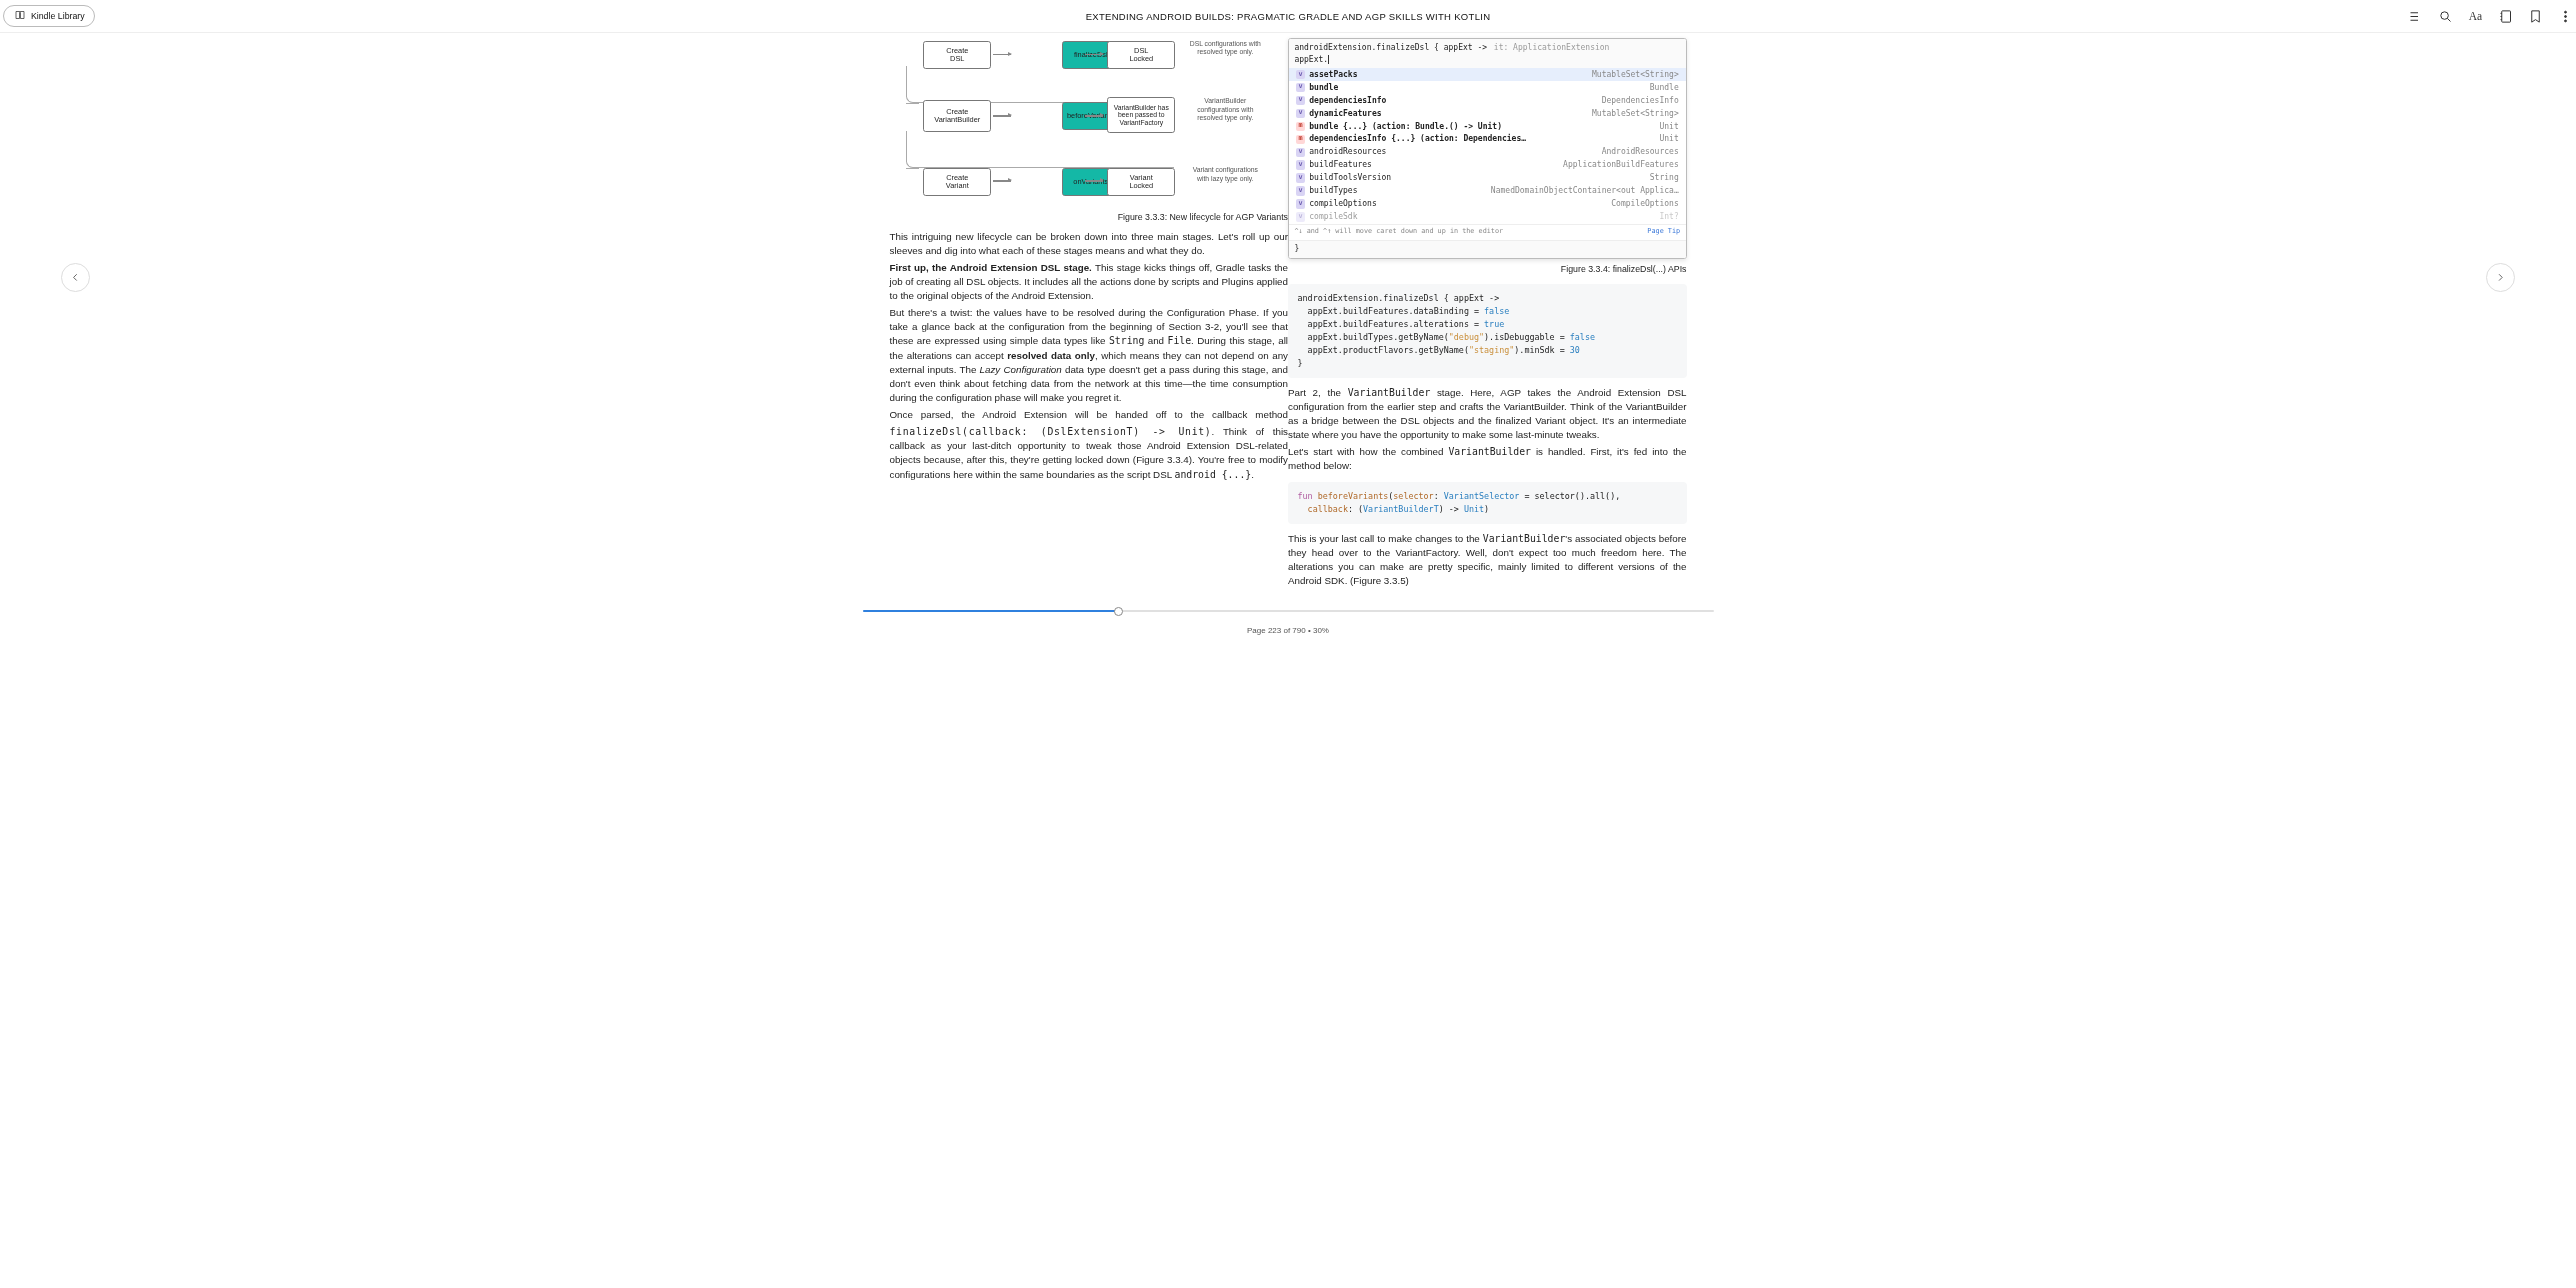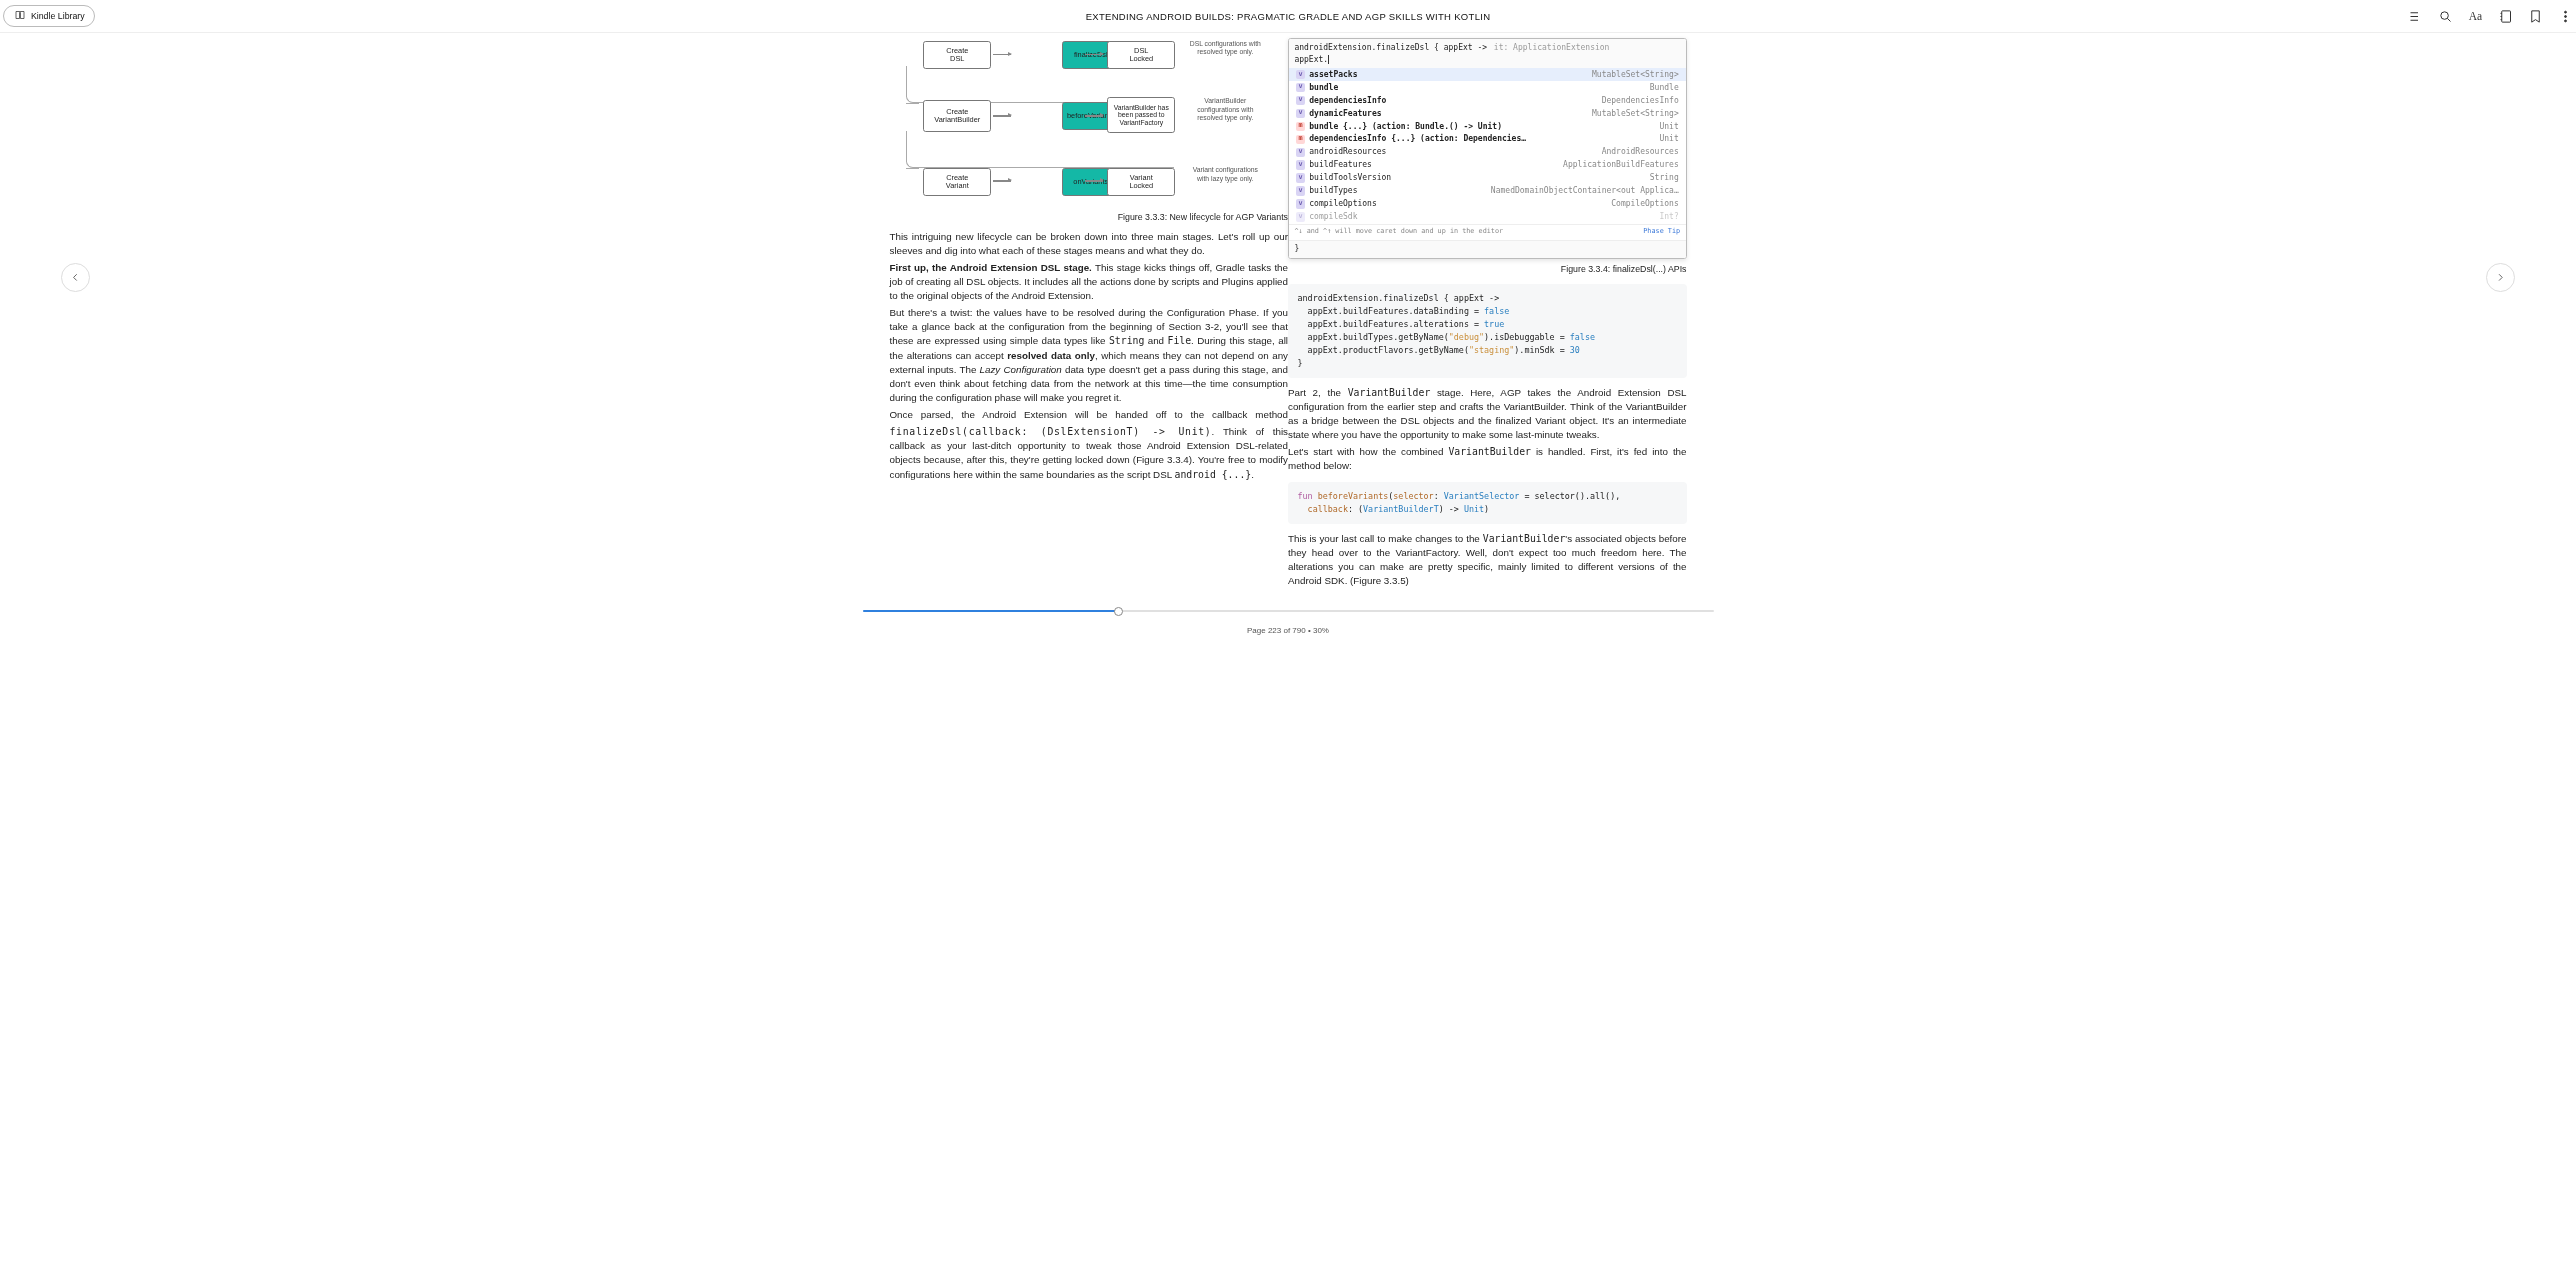--- a/index.html
+++ b/index.html
@@ -258,21 +258,21 @@
             <div class="ide-row" style="opacity: 0.45;">
               <span class="l">
                 <span class="v">v</span>
                 <span>compileSdk</span>
               </span>
               <span class="r">Int?</span>
             </div>
           </div>
         <div class="ide-foot">
           <span>^↓ and ^↑ will move caret down and up in the editor</span>
-          <a>Phase Tip</a>
+          <a>Page Tip</a>
         </div>
         <div class="ide-header" style="border-top:0.7px solid #eee;"><span>}</span></div>
       </div>
       <div class="caption">Figure 3.3.4: finalizeDsl(...) APIs</div>
 
       <div class="codeblock"><span>androidExtension.finalizeDsl { appExt -&gt;</span>
 <span>  appExt.buildFeatures.dataBinding = </span><span class="lt">false</span>
 <span>  appExt.buildFeatures.alterations = </span><span class="lt">true</span>
 <span>  appExt.buildTypes.getByName(</span><span class="st">"debug"</span><span>).isDebuggable = </span><span class="lt">false</span>
 <span>  appExt.productFlavors.getByName(</span><span class="st">"staging"</span><span>).minSdk = </span><span class="lt">30</span>

